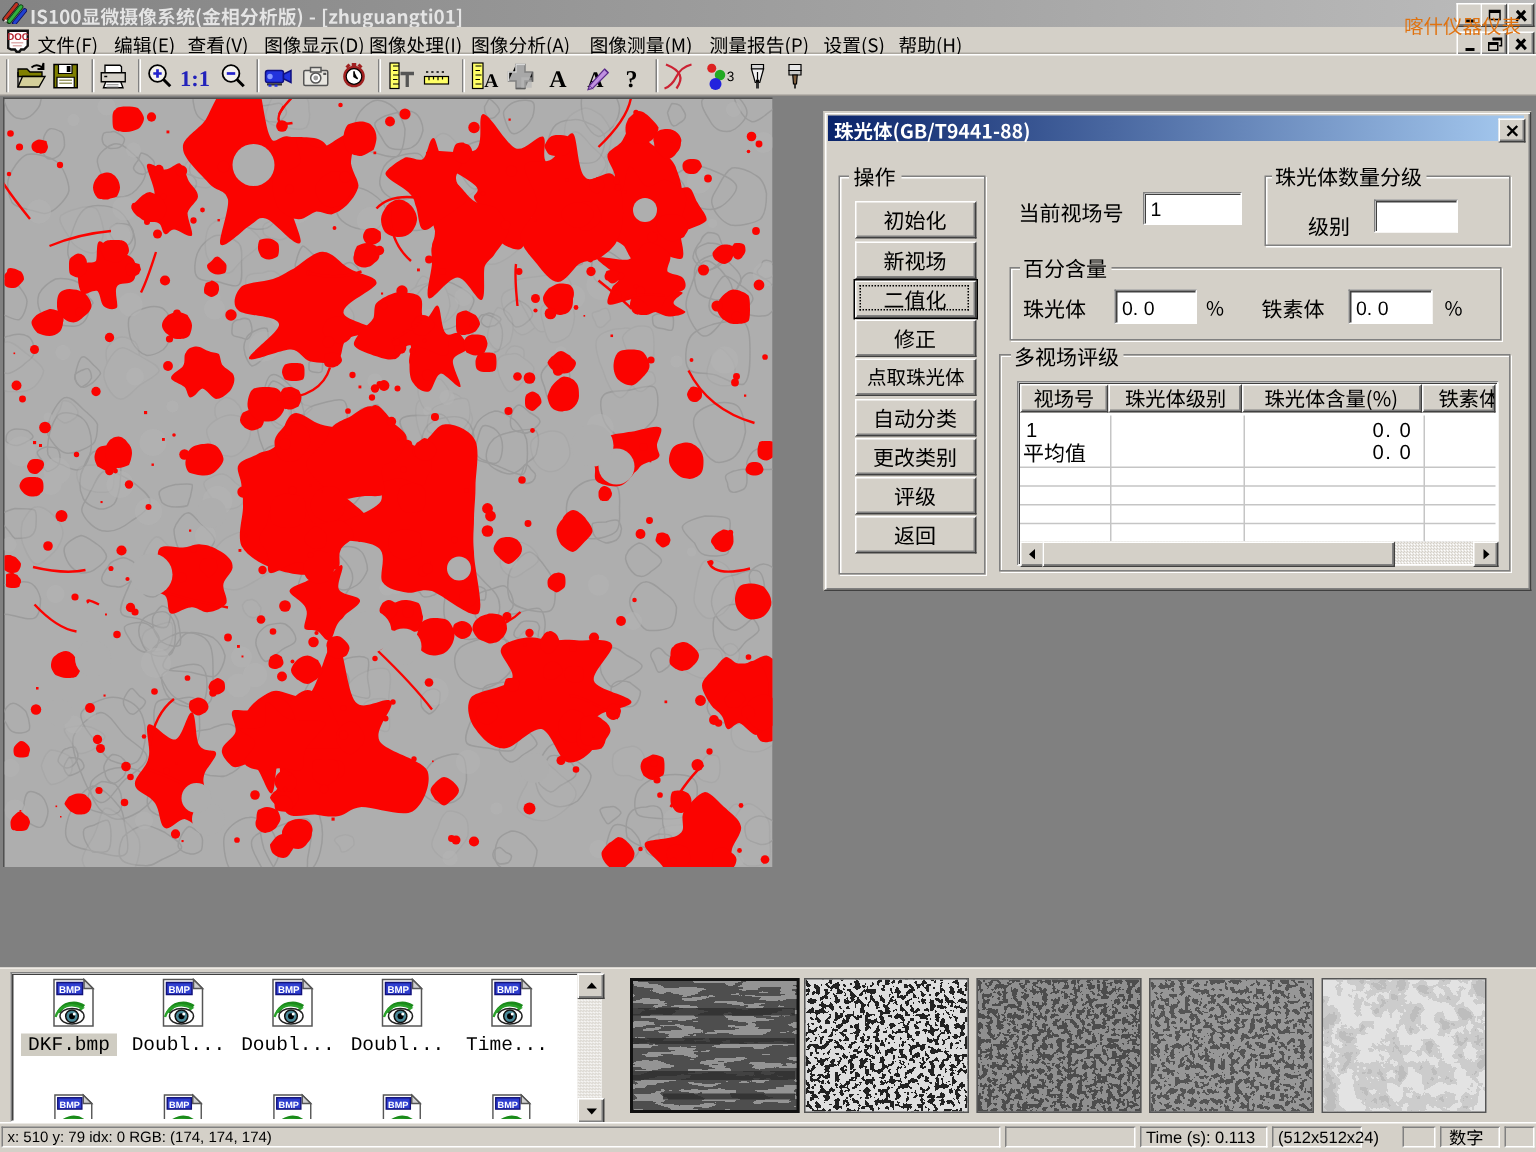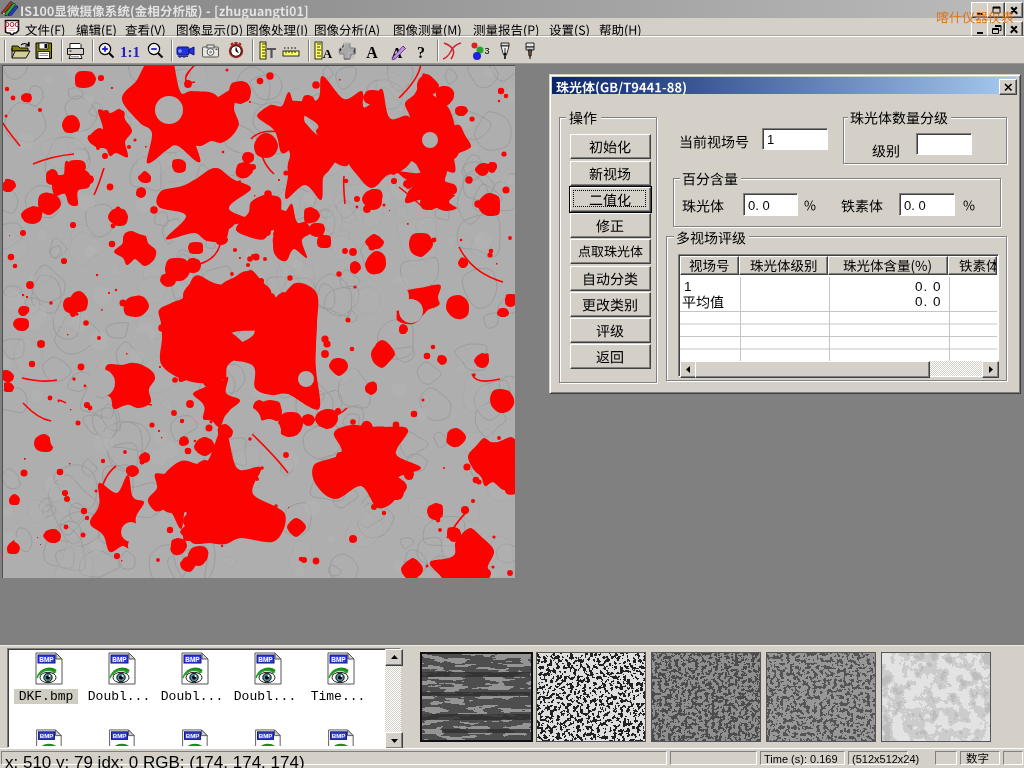--- a/index.html
+++ b/index.html
@@ -1320,23 +1320,23 @@
       <svg width="108" height="88">
         <rect width="108" height="88" filter="url(#t4)"></rect>
       </svg>
     </div>
 <div class="abs" style="left:881px;top:652px;width:110px;height:90px;border:1px solid #555;box-sizing:border-box;background:#e3e3e3;overflow:hidden">
       <svg width="108" height="88">
         <rect width="108" height="88" filter="url(#t5)"></rect>
       </svg>
     </div>
 <div class="abs" style="left:0;top:748px;width:1024px;height:20px;background:#d4d0c8;border-top:1px solid #fff;box-sizing:border-box"></div>
-<div class="abs" style="left:1px;top:751px;width:666px;height:14px;border:1px solid;border-color:#808080 #fff #fff #808080;font-size:17px;padding-top:1px;padding-left:3px;box-sizing:border-box;white-space:nowrap">x: 510 y: 79 idx: 0 RGB: (174, 174, 174)</div>
+<div class="abs" style="left:1px;top:751px;width:666px;height:14px;border:1px solid;border-color:#808080 #fff #fff #808080;font-size:10px;padding-top:1px;padding-left:3px;box-sizing:border-box;white-space:nowrap">x: 510 y: 79 idx: 0 RGB: (174, 174, 174)</div>
 <div class="abs" style="left:670px;top:751px;width:87px;height:14px;border:1px solid;border-color:#808080 #fff #fff #808080;font-size:11px;padding-top:1px;padding-left:3px;box-sizing:border-box;white-space:nowrap"></div>
-<div class="abs" style="left:760px;top:751px;width:85px;height:14px;border:1px solid;border-color:#808080 #fff #fff #808080;font-size:11px;padding-top:1px;padding-left:3px;box-sizing:border-box;white-space:nowrap">Time (s): 0.169</div>
+<div class="abs" style="left:760px;top:751px;width:85px;height:14px;border:1px solid;border-color:#808080 #fff #fff #808080;font-size:11px;padding-top:1px;padding-left:3px;box-sizing:border-box;white-space:nowrap">Time (s): 0.113</div>
 <div class="abs" style="left:848px;top:751px;width:60px;height:14px;border:1px solid;border-color:#808080 #fff #fff #808080;font-size:11px;padding-top:1px;padding-left:3px;box-sizing:border-box;white-space:nowrap">(512x512x24)</div>
 <div class="abs" style="left:935px;top:751px;width:22px;height:14px;border:1px solid;border-color:#808080 #fff #fff #808080;font-size:11px;padding-top:1px;padding-left:3px;box-sizing:border-box;white-space:nowrap"></div>
 <div class="abs" style="left:960px;top:751px;width:40px;height:14px;border:1px solid;border-color:#808080 #fff #fff #808080;font-size:11px;padding-top:1px;padding-left:3px;box-sizing:border-box;white-space:nowrap"></div>
 <div class="abs" style="left:966px;top:750.5px">
       <svg width="24" height="15" viewBox="0 -11.7 24 15" style="overflow:visible">
         <path d="M5.1 -9.4C4.9 -9 4.5 -8.3 4.2 -7.9L4.8 -7.6C5.1 -8 5.5 -8.6 5.8 -9.1ZM1 -9.1C1.3 -8.6 1.6 -8 1.7 -7.6L2.4 -7.9C2.3 -8.3 2 -8.9 1.6 -9.4ZM4.7 -3C4.5 -2.4 4.1 -1.9 3.6 -1.4C3.2 -1.7 2.8 -1.9 2.3 -2.1C2.5 -2.3 2.7 -2.7 2.8 -3ZM1.3 -1.8C1.8 -1.5 2.5 -1.3 3 -1C2.3 -0.4 1.4 -0.1 0.5 0.2C0.6 0.3 0.8 0.6 0.9 0.8C1.9 0.5 2.9 0.1 3.7 -0.6C4.1 -0.3 4.5 -0.1 4.7 0.1L5.3 -0.5C5 -0.7 4.7 -0.9 4.3 -1.1C4.9 -1.7 5.4 -2.6 5.7 -3.6L5.2 -3.7L5.1 -3.7H3.2L3.4 -4.3L2.7 -4.5C2.6 -4.2 2.5 -4 2.4 -3.7H0.8V-3H2C1.8 -2.5 1.5 -2.1 1.3 -1.8ZM3 -9.7V-7.5H0.6V-6.8H2.7C2.1 -6.1 1.3 -5.3 0.4 -5C0.6 -4.8 0.8 -4.5 0.9 -4.3C1.6 -4.7 2.4 -5.4 3 -6V-4.6H3.8V-6.2C4.3 -5.8 5 -5.3 5.3 -5L5.8 -5.6C5.5 -5.8 4.5 -6.5 3.9 -6.8H6.1V-7.5H3.8V-9.7ZM7.2 -9.6C6.9 -7.5 6.4 -5.6 5.5 -4.4C5.7 -4.3 6 -4 6.2 -3.9C6.5 -4.3 6.7 -4.8 7 -5.4C7.2 -4.2 7.6 -3.2 8 -2.3C7.3 -1.2 6.4 -0.4 5.2 0.3C5.3 0.4 5.6 0.8 5.7 1C6.8 0.3 7.7 -0.5 8.4 -1.5C9 -0.5 9.7 0.3 10.6 0.8C10.7 0.6 11 0.3 11.2 0.1C10.2 -0.4 9.5 -1.2 8.9 -2.3C9.5 -3.5 9.9 -4.9 10.1 -6.6H10.9V-7.4H7.6C7.8 -8.1 7.9 -8.8 8 -9.4ZM9.3 -6.6C9.1 -5.3 8.8 -4.2 8.4 -3.2C8 -4.2 7.7 -5.4 7.5 -6.6Z M16.8 -4.2V-3.4H12.3V-2.6H16.8V-0.2C16.8 0 16.7 0.1 16.5 0.1C16.3 0.1 15.6 0.1 14.8 0C14.9 0.3 15.1 0.7 15.2 0.9C16.1 0.9 16.8 0.9 17.2 0.8C17.6 0.6 17.7 0.4 17.7 -0.1V-2.6H22.2V-3.4H17.7V-3.9C18.7 -4.4 19.7 -5.2 20.5 -5.9L19.9 -6.4L19.7 -6.3H14.2V-5.5H18.8C18.2 -5 17.5 -4.5 16.8 -4.2ZM16.4 -9.5C16.6 -9.2 16.8 -8.8 17 -8.5H12.4V-6.1H13.3V-7.6H21.2V-6.1H22.1V-8.5H18C17.8 -8.8 17.5 -9.4 17.2 -9.7Z" fill="#000"></path>
       </svg>
     </div>
 <div class="abs" style="left:1003px;top:751px;width:20px;height:14px;border:1px solid;border-color:#808080 #fff #fff #808080;font-size:11px;padding-top:1px;padding-left:3px;box-sizing:border-box;white-space:nowrap"></div>
 </div>

